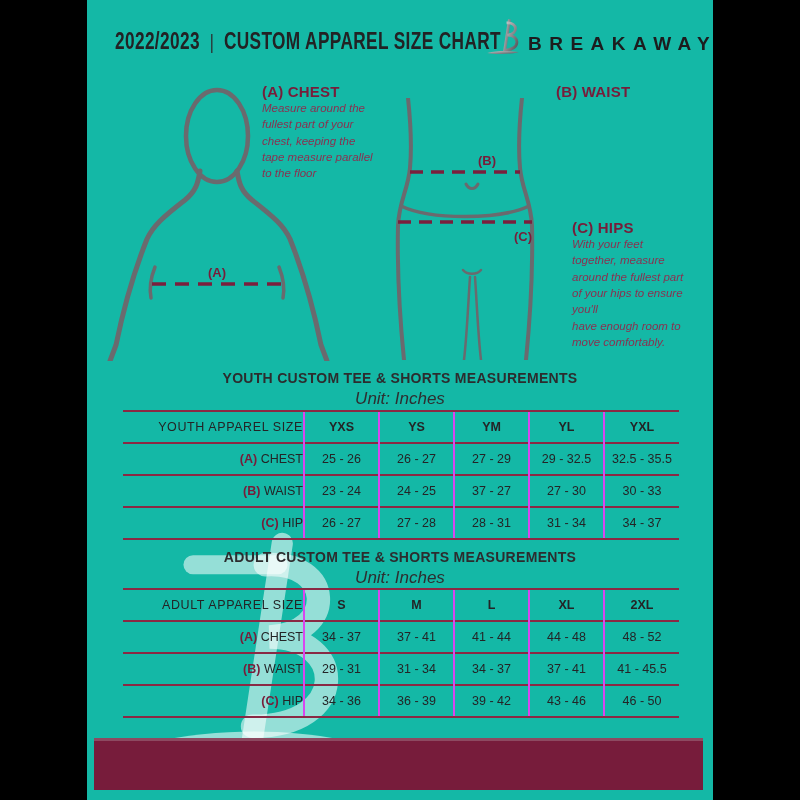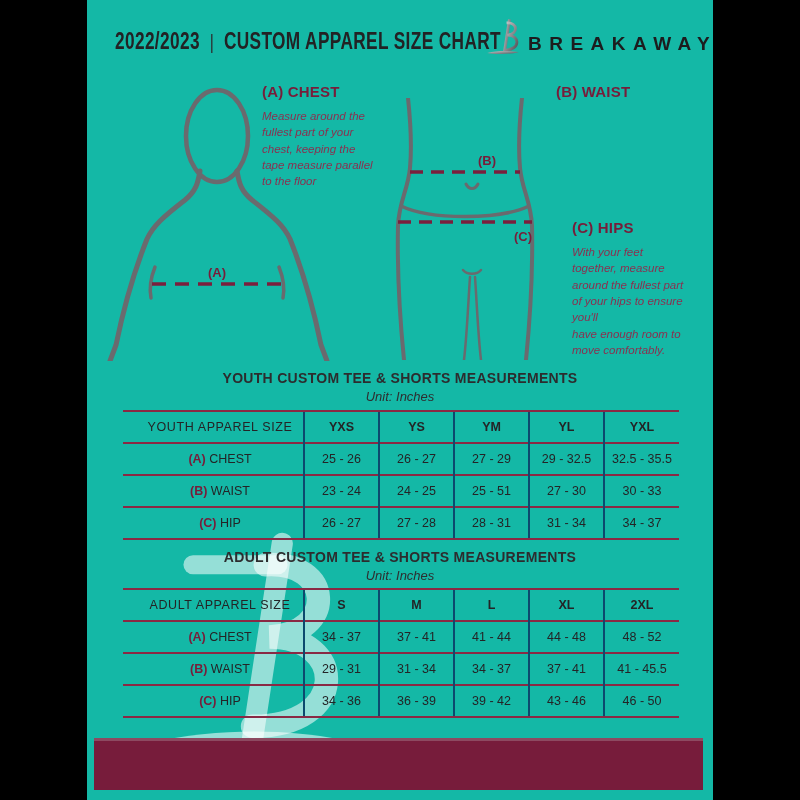--- a/index.html
+++ b/index.html
@@ -26,48 +26,48 @@
   
   .fig{position:absolute;z-index:1;}
   .fig-left{left:10px;top:79px;width:235px;height:282px;}
   .fig-right{left:298px;top:98px;width:180px;height:262px;}
   .g-block{position:absolute;z-index:2;}
   .g-chest{left:175px;top:83px;width:152px;}
   .g-waist{left:469px;top:83px;width:160px;}
   .g-hips{left:485px;top:219px;width:162px;}
   .g-head{font-size:15px;font-weight:700;color:#771d3a;letter-spacing:.2px;}
   .g-body{
-    margin-top:8px;font-size:11.5px;font-style:italic;color:#8a3150;
+    font-size:11.5px;font-style:italic;color:#8a3150;
     line-height:1.42;white-space:pre-line;font-weight:500;
   }
   
   .sec-title{
     position:absolute;left:0;width:100%;text-align:center;z-index:2;
     font-size:14px;font-weight:700;color:#2c2c2e;letter-spacing:.3px;
   }
   .sec-unit{
     position:absolute;left:0;width:100%;text-align:center;z-index:2;
-    font-size:13px;font-style:italic;color:#2e2e30;
+    font-size:17px;font-style:italic;color:#2e2e30;
   }
   .youth-title{top:370px;} .youth-unit{top:389px;}
   .adult-title{top:549px;} .adult-unit{top:568px;}
   
   .size-table{
     position:absolute;left:36px;width:556px;border-collapse:collapse;
     table-layout:fixed;z-index:2;
   }
   .youth-table{top:410px;} .adult-table{top:588px;}
   .size-table td{
     border-top:2px solid #8a2944;height:30px;text-align:center;
     font-size:12.5px;color:#242426;padding:0;
   }
   .size-table tr:last-child td{border-bottom:2px solid #8a2944;}
-  .size-table td + td{border-left:2px solid #0c4a6e;}
+  .size-table td + td{border-left:2px solid #d946ef;}
   .size-table td.lbl, .size-table td.hdr-label{
-    text-align:center;padding-left:14px;
+    text-align:right;padding-left:14px;
   }
   .hdr-label{font-size:13px;letter-spacing:.6px;color:#3b3b3d;}
   .hdr-size{font-weight:700;font-size:13px;color:#232325;}
   .lbl{font-size:13.5px;color:#2a2a2c;}
   .mk{font-weight:700;color:#771d3a;}
   
   .footer-bar{
     position:absolute;left:7px;top:738px;width:609px;height:52px;
     background:#771c3b;border-top:3px solid #8d4a61;box-sizing:border-box;z-index:3;
   }
@@ -179,21 +179,21 @@
       <td>25 - 26</td>
       <td>26 - 27</td>
       <td>27 - 29</td>
       <td>29 - 32.5</td>
       <td>32.5 - 35.5</td>
     </tr>
     <tr>
       <td class="lbl"><span class="mk">(B)</span> <span>WAIST</span></td>
       <td>23 - 24</td>
       <td>24 - 25</td>
-      <td>25 - 51</td>
+      <td>37 - 27</td>
       <td>27 - 30</td>
       <td>30 - 33</td>
     </tr>
     <tr>
       <td class="lbl"><span class="mk">(C)</span> <span>HIP</span></td>
       <td>26 - 27</td>
       <td>27 - 28</td>
       <td>28 - 31</td>
       <td>31 - 34</td>
       <td>34 - 37</td>

